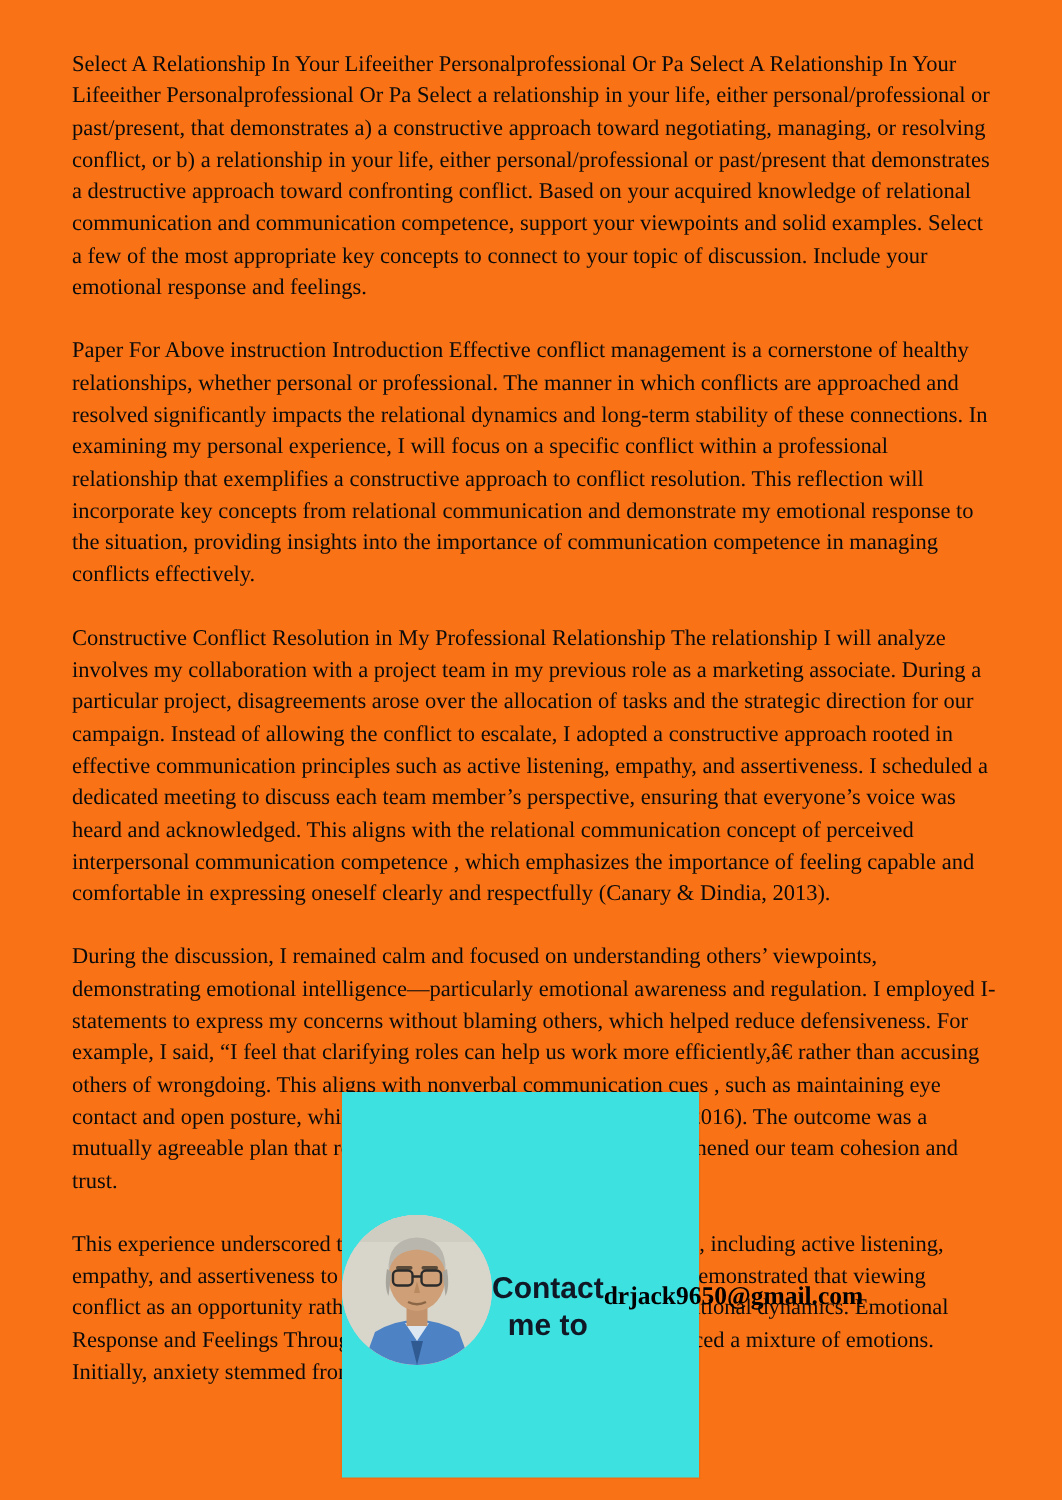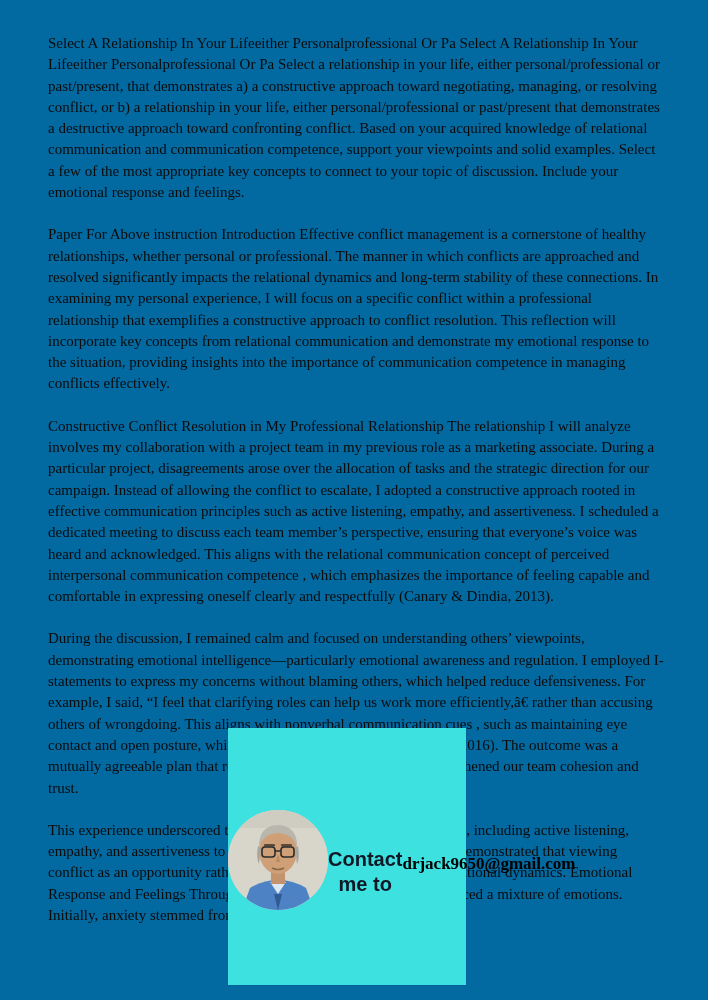--- a/index.html
+++ b/index.html
@@ -6,21 +6,21 @@
   html,body { width:708px; height:1000px; }
   body {
     background:#ffffff;
     font-family:"Liberation Serif", serif;
     color:#000000;
   }
   .page {
     position:relative;
     width:708px;
     height:1000px;
-    background:#0369a1;
+    background:#f97316;
     overflow:hidden;
   }
   .doc {
     position:absolute;
     left:48px;
     top:33px;
     width:616px;
     font-size:15px;
     line-height:21.3px;
     color:#0b0b0b;

